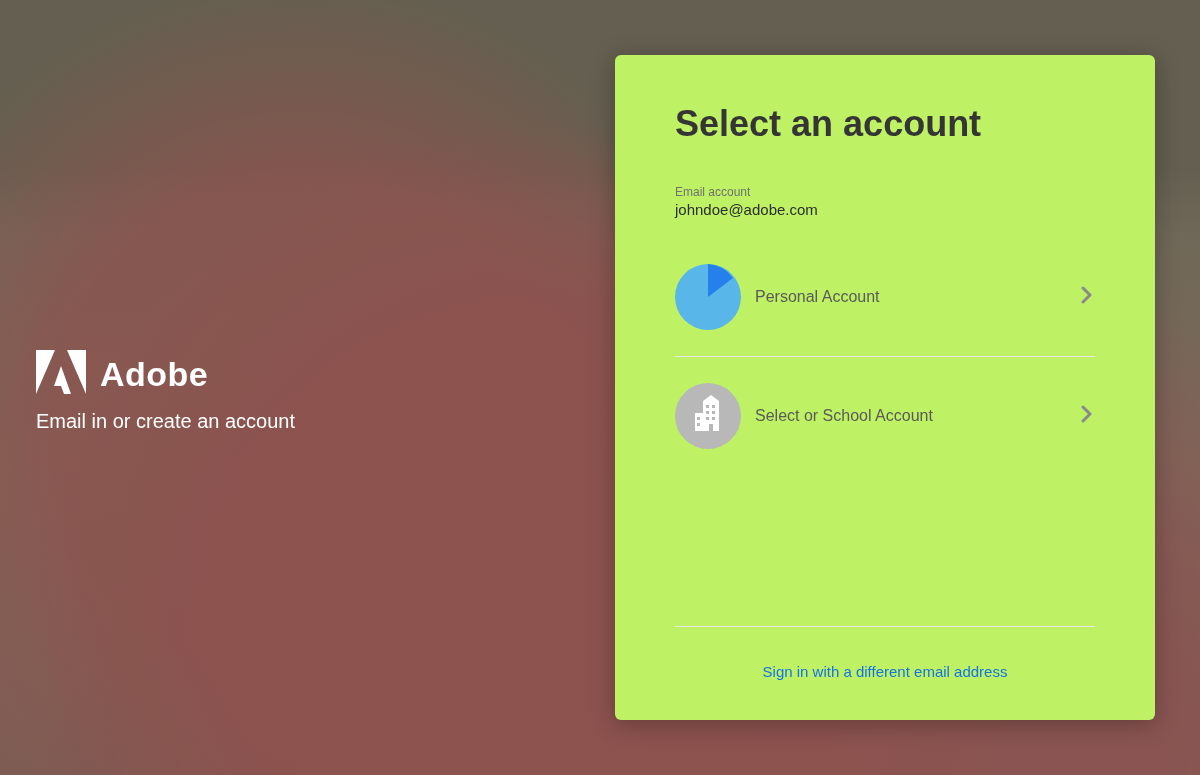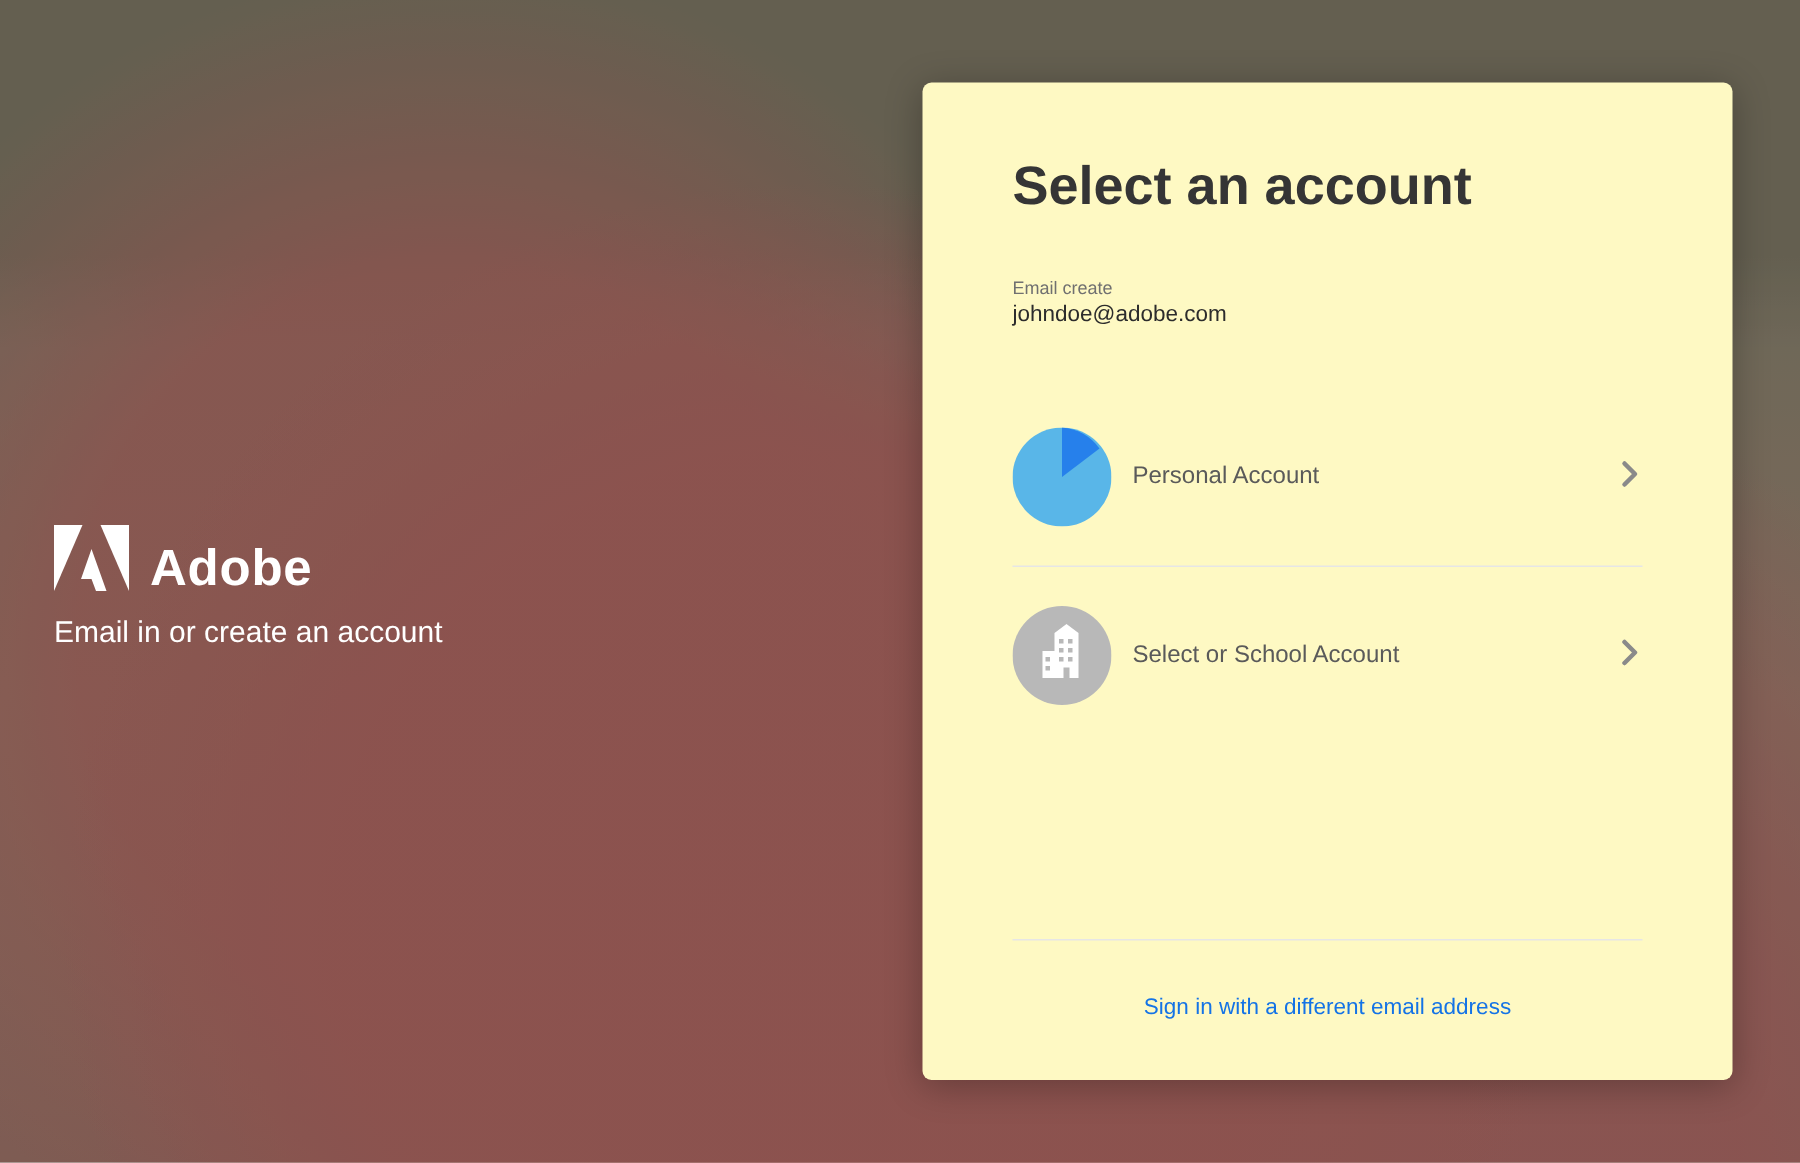--- a/index.html
+++ b/index.html
@@ -32,42 +32,42 @@
 
   
   .brand {
     position: absolute;
     left: 36px;
     top: 350px;
     color: #ffffff;
   }
   .brand-row {
     display: flex;
-    align-items: flex-end;
+    align-items: center;
     gap: 14px;
   }
   .brand-name {
     font-size: 34px;
     font-weight: 700;
     letter-spacing: 0.5px;
   }
   .brand-sub {
     margin-top: 12px;
     font-size: 20px;
     font-weight: 400;
   }
 
   
   .card {
     position: absolute;
     right: 45px;
     top: 55px;
     width: 540px;
     height: 665px;
-    background: #fef9c3;
+    background: #bef264;
     border-radius: 6px;
     box-shadow: 0 4px 24px rgba(0,0,0,0.28);
     padding: 48px 60px 40px 60px;
     box-sizing: border-box;
     display: flex;
     flex-direction: column;
   }
   .card h1 {
     margin: 0 0 40px 0;
     font-size: 36px;
@@ -75,21 +75,21 @@
     color: #353535;
   }
   .field-label {
     font-size: 12px;
     color: #707070;
     margin-bottom: 2px;
   }
   .field-value {
     font-size: 15px;
     color: #2c2c2c;
-    margin-bottom: 41px;
+    margin-bottom: 20px;
   }
 
   .option {
     display: flex;
     align-items: center;
     padding: 26px 0;
     cursor: pointer;
   }
   .option + .divider {
     border-top: 1px solid #e6e6e6;
@@ -143,21 +143,21 @@
       </svg>
     </span>
     <span class="brand-name">Adobe</span>
   </div>
   <div class="brand-sub">Email in or create an account</div>
 </div>
 
 <div class="card">
   <h1>Select an account</h1>
 
-  <div class="field-label">Email create</div>
+  <div class="field-label">Email account</div>
   <div class="field-value">johndoe@adobe.com</div>
 
   <div class="option">
     <div class="option-icon">
       <svg width="66" height="66" viewBox="0 0 66 66">
         <circle cx="33" cy="33" r="33" fill="#59b6e8"></circle>
         <path fill="#2680eb" d="M33 0 A33 33 0 0 1 58 14 L33 33 Z"></path>
         <circle cx="33" cy="24" r="10" fill="#ffffff" opacity="0"></circle>
       </svg>
     </div>

